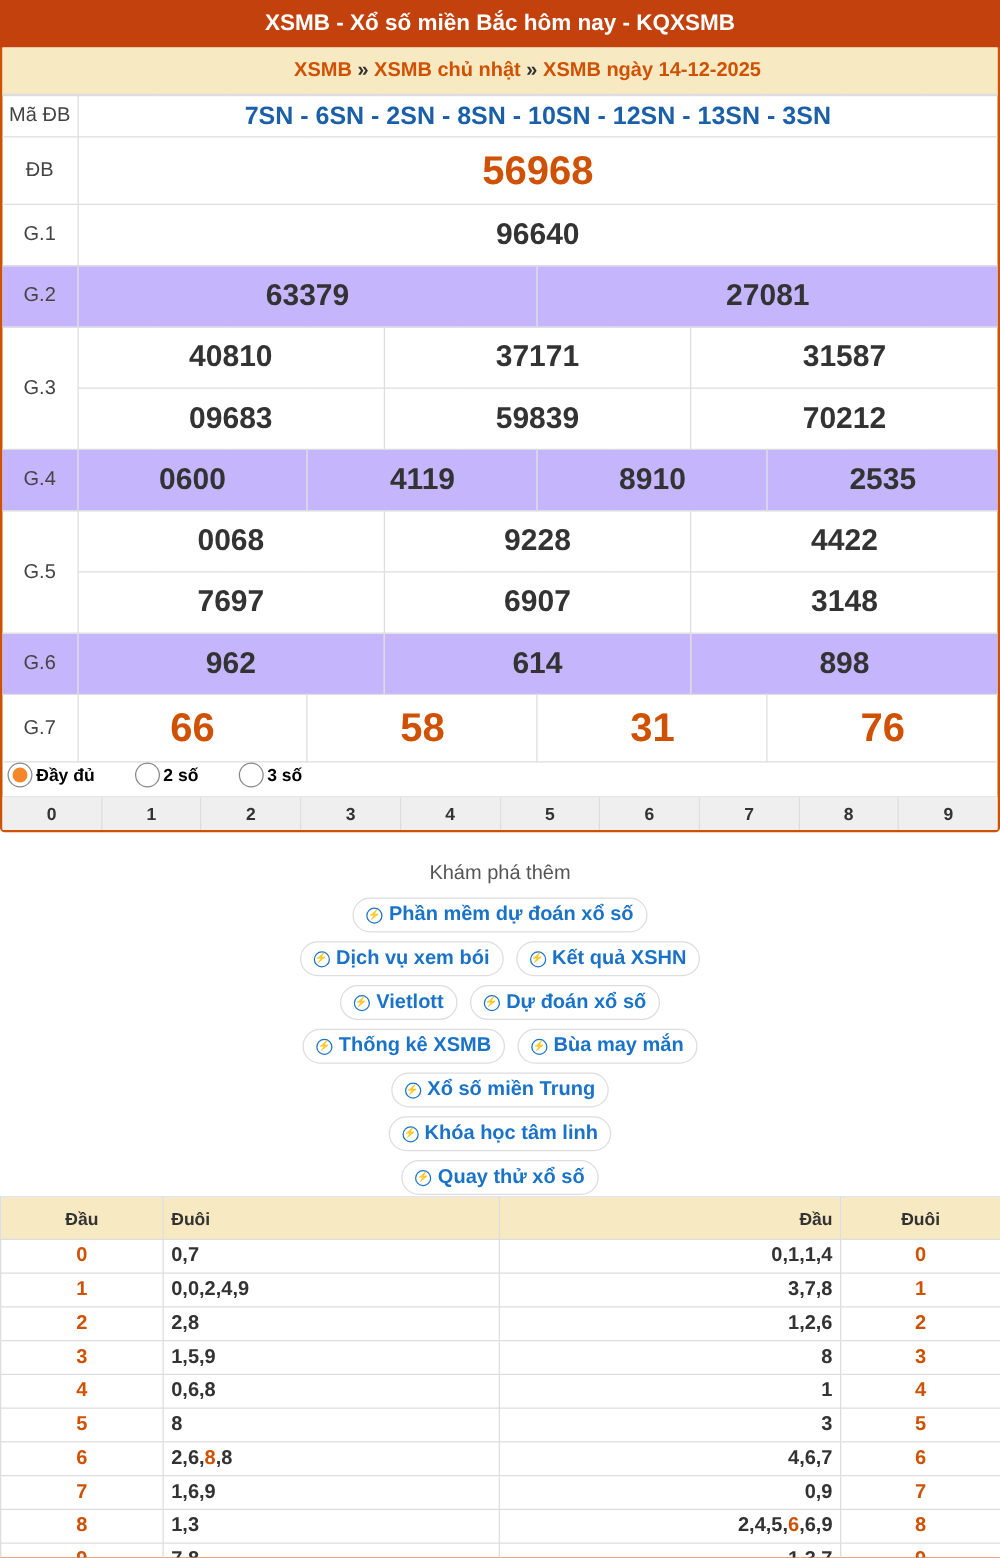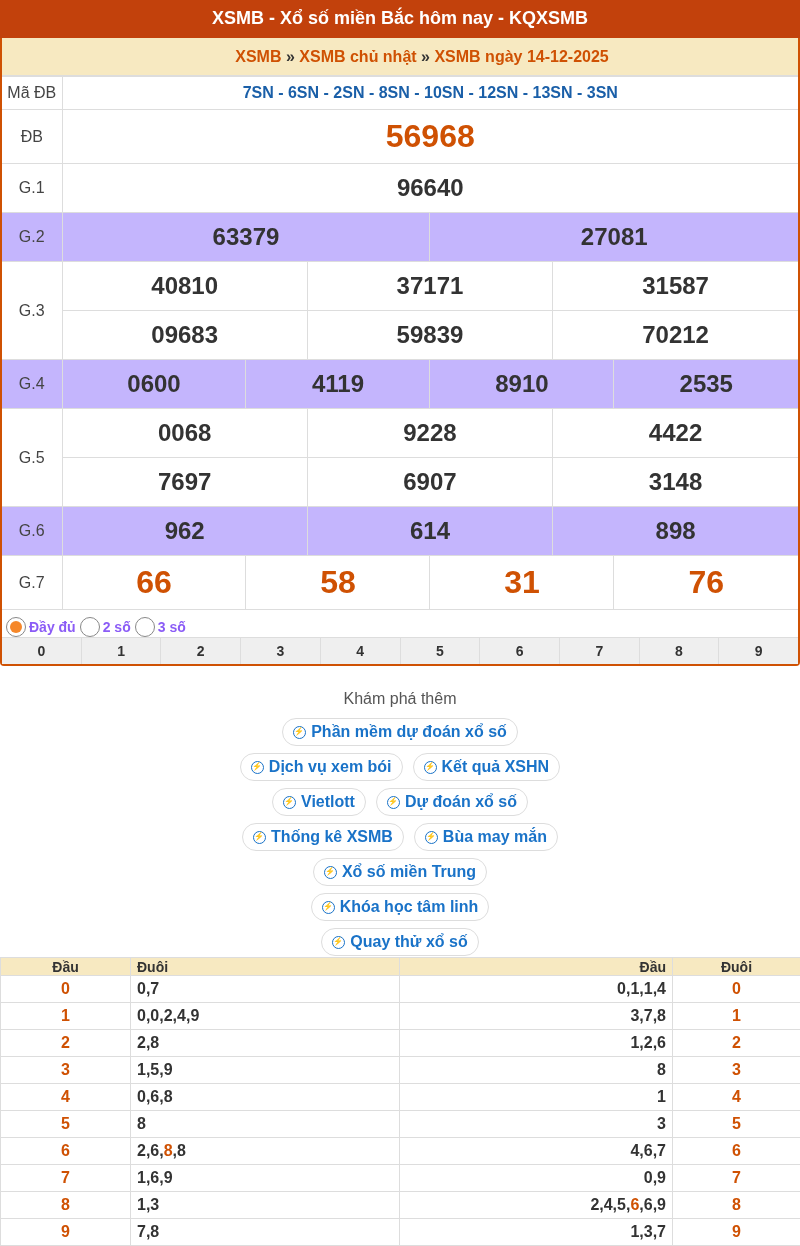--- a/index.html
+++ b/index.html
@@ -9,38 +9,38 @@
   .crumb { height: 38px; background: #f7e9c1; text-align: center; line-height: 38px; font-size: 16px; font-weight: bold; color: #cf5103; border-bottom: 1px solid #ddd; padding-left: 44px; }
   .crumb .sep { color: #333; }
   table.kq { width: 100%; border-collapse: collapse; table-layout: fixed; }
   table.kq td { border: 1px solid #ddd; text-align: center; vertical-align: middle; }
   table.kq tr > td:first-child { border-left: none; }
   table.kq tr > td:last-child { border-right: none; }
   .lbl { width: 60px; font-size: 16px; color: #444; }
   .num { font-size: 24px; font-weight: bold; color: #333; height: 49px; }
   .gray td { background: #c4b5fd; }
   .red { color: #cf5103; }
-  .madb { color: #1a5fa8; font-weight: bold; font-size: 16px; height: 33px; }
+  .madb { color: #1a5fa8; font-weight: bold; font-size: 20px; height: 33px; }
   .db { font-size: 32px; height: 54px; }
   .g7 { font-size: 32px; height: 54px; }
-  .radios { height: 28px; display: flex; align-items: flex-end; padding-left: 4px; font-size: 14px; font-weight: bold; color: #8b5cf6; border-bottom: 1px solid #ddd; }
+  .radios { height: 28px; display: flex; align-items: flex-start; padding-left: 4px; font-size: 14px; font-weight: bold; color: #000000; border-bottom: 1px solid #ddd; gap: 28px; }
   .radio { width: 20px; height: 20px; border: 1px solid #888; border-radius: 50%; display: inline-block; margin-right: 3px; position: relative; background:#fff; }
   .radio.on { border-color: #888; }
   .radio.on::after { content: ""; position: absolute; left: 3px; top: 3px; width: 12px; height: 12px; border-radius: 50%; background: #f5872a; }
   .ropt { display: flex; align-items: center; margin-right: 4px; cursor: pointer; }
   .digits { display: flex; height: 26px; background: #efefef; }
   .digits div { flex: 1; text-align: center; line-height: 26px; font-size: 14px; font-weight: bold; border-right: 1px solid #ddd; }
   .digits div:last-child { border-right: none; }
   .explore { text-align: center; padding-top: 24px; }
   .explore h4 { font-weight: normal; font-size: 16px; color: #555; margin-bottom: 10px; }
   .chips { display: flex; justify-content: center; gap: 10px; margin-bottom: 7px; }
   .chip { border: 1px solid #ddd; border-radius: 14px; height: 28px; padding: 0 10px; display: inline-flex; align-items: center; color: #1a73c8; font-size: 16px; font-weight: bold; background: #fff; }
   .chip .ic { width: 13px; height: 13px; border: 1.5px solid #1a73c8; border-radius: 50%; margin-right: 5px; font-size: 8px; line-height: 10px; text-align: center; display: inline-block; }
   table.lt { width: 800px; border-collapse: collapse; table-layout: fixed; margin-top: 1px; }
-  table.lt th { background: #f7e9c1; font-size: 14px; height: 18px; border: 1px solid #ddd; }
+  table.lt th { background: #f7e9c1; font-size: 14px; height: 34px; border: 1px solid #ddd; }
   table.lt td { height: 27px; font-size: 16px; font-weight: bold; border: 1px solid #ddd; }
   .c { text-align: center; }
   .l { text-align: left; padding-left: 6px; }
   .r { text-align: right; padding-right: 6px; }
   .o { color: #cf5103; }
 </style>
 </head>
 <body>
 
 <div class="box">

